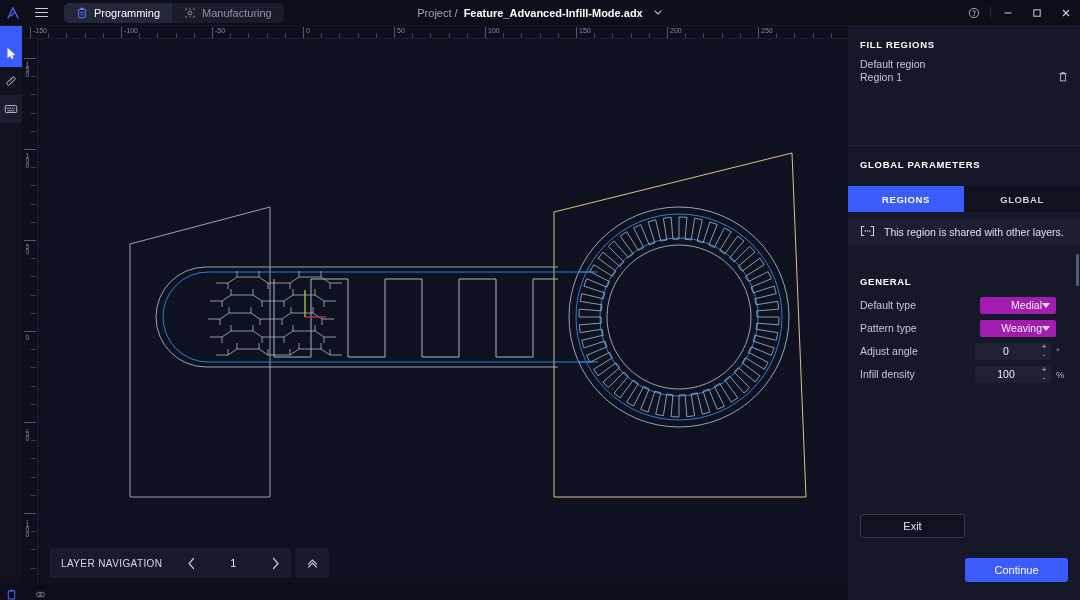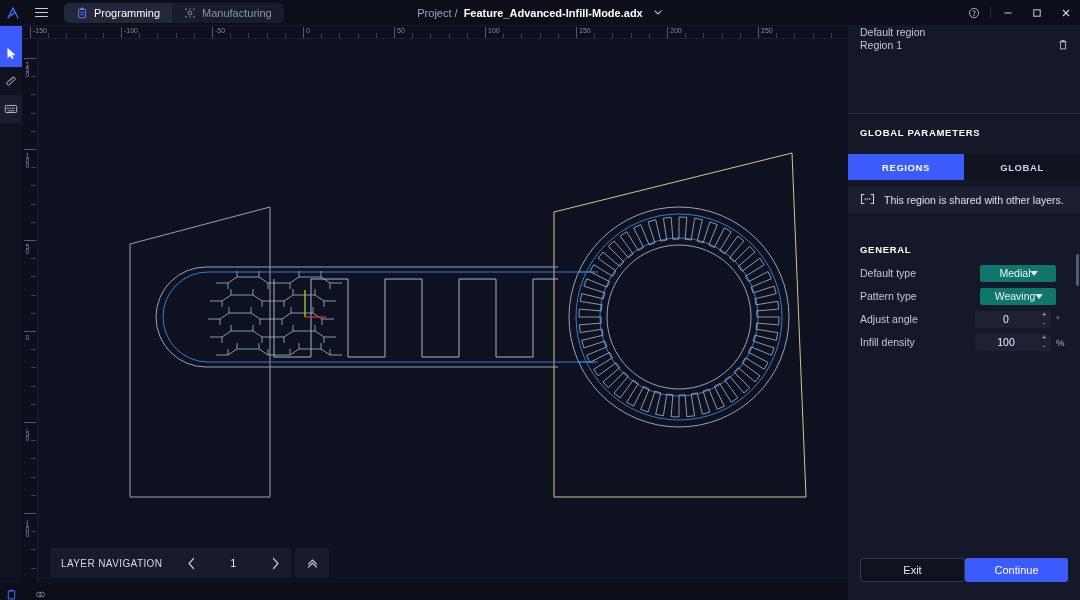--- a/index.html
+++ b/index.html
@@ -175,22 +175,22 @@
   .general-title {
     font-size: 9.5px; font-weight: bold; letter-spacing: 0.7px;
     color: #ffffff; padding: 16px 12px 7px 12px;
   }
   .field {
     display: flex; align-items: center; height: 22px;
     padding: 0 12px; margin-bottom: 1px;
   }
   .field-label { font-size: 10.5px; color: #c3c8d8; flex: 1; }
   .select {
-    width: 76px; height: 17px; background: #0f766e;
-    display: flex; align-items: center; justify-content: center;
+    width: 76px; height: 17px; background: #a21caf;
+    display: flex; align-items: center; justify-content: flex-end;
     padding: 0 6px 0 8px; font-size: 10.5px; color: #eef0f6;
     border-radius: 2px; cursor: pointer;
   }
   .caret {
     width: 0; height: 0; border-left: 4px solid transparent;
     border-right: 4px solid transparent; border-top: 5px solid #dfe3ee;
   }
   .numwrap { display: flex; align-items: center; }
   .numbox {
     width: 62px; height: 17px; background: #1d2133;
@@ -211,21 +211,21 @@
     margin-top: auto; display: flex; 
     padding: 0 12px 18px 12px;
     justify-content: center;
   }
   .btn {
     flex: 1; height: 24px; display: flex; align-items: center;
     justify-content: center; font-size: 11px; border-radius: 3px;
     cursor: pointer;
   }
   .btn-exit { background: #10121f; border: 1px solid #343953; color: #e4e7f0; }
-  .btn-cont { background: #3b5bfd; color: #ffffff; }
+  .btn-cont { background: #3b5bfd; color: #ffffff; margin-top: 44px; }
 
   
   .statusbar {
     position: absolute; left: 0; bottom: 0; width: 848px; height: 17px;
     background: #0c0e1a; display: flex; align-items: center; gap: 18px;
     padding-left: 6px;
   }
   .sb-ic { width: 11px; height: 11px; cursor: pointer; }
 </style>
 </head>
@@ -517,20 +517,21 @@
     <div class="ln-up">
       <svg width="13" height="13" viewBox="0 0 13 13">
         <path d="M2.5 7.2 L6.5 3.2 L10.5 7.2" fill="none" stroke="#c7ccdc" stroke-width="1.2" stroke-linecap="round"></path>
         <path d="M2.5 10.2 L6.5 6.2 L10.5 10.2" fill="none" stroke="#c7ccdc" stroke-width="1.2" stroke-linecap="round"></path>
       </svg>
     </div>
   </div>
 
   <div class="rpanel">
 
+    <div class="rp-sec-title">FILL REGIONS</div>
 
     <div class="regions-list">
       <div class="region-row">
         <span>Default region</span>
       </div>
       <div class="region-row">
         <span>Region 1</span>
         <span class="trash">
           <svg width="10" height="11" viewBox="0 0 10 11">
             <path d="M1.5 2.5 h7 M3.6 2.5 v-1 h2.8 v1" fill="none" stroke="#cfd4e3" stroke-width="0.9"></path>

